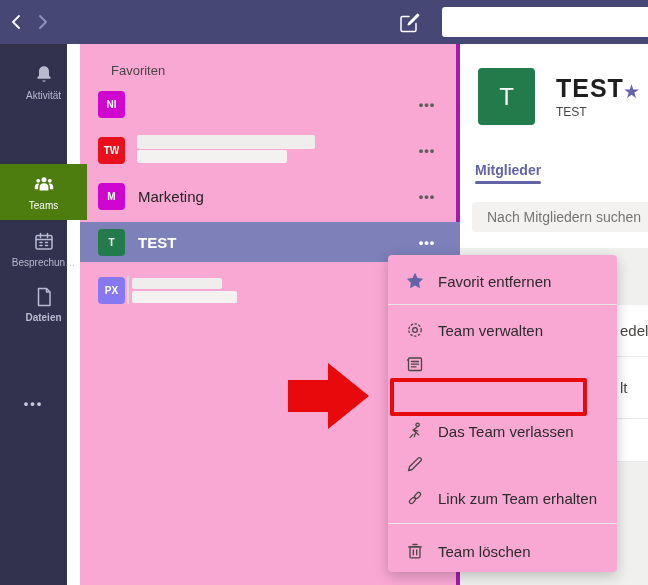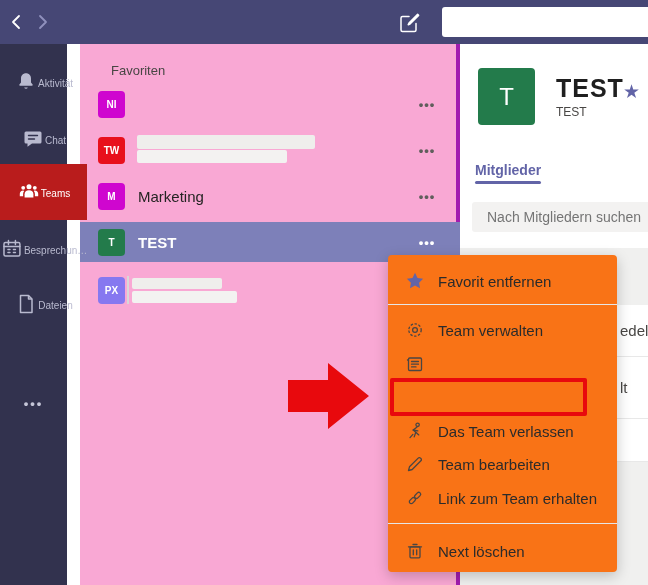--- a/index.html
+++ b/index.html
@@ -10,24 +10,24 @@
   .topbar { position:absolute; left:0; top:0; width:648px; height:44px; background:#464775; z-index:10; }
   .nav-chevron { position:absolute; top:13px; width:18px; height:18px; }
   .nav-back { left:8px; color:#ffffff; }
   .nav-fwd { left:33px; color:#9091bd; }
   .compose-btn { position:absolute; left:398px; top:11px; width:23px; height:23px; color:#ffffff; }
   .topbar-search { position:absolute; left:442px; top:7px; width:210px; height:30px; background:#ffffff;
                    border-radius:3px; border:none; outline:none; padding:0 10px; font-size:13px; }
 
   
   .rail { position:absolute; left:0; top:44px; width:67px; height:541px; background:#32324e; z-index:5; }
-  .rail-item { position:absolute; left:0; width:87px; display:flex; flex-direction:row; align-items:center;
+  .rail-item { position:absolute; left:0; width:87px; display:flex; flex-direction:column; align-items:center;
                justify-content:center; color:#b9bacf; cursor:pointer; }
   .rail-item .rail-label { font-size:10px; margin-top:3px; max-width:64px; overflow:hidden; white-space:nowrap; }
-  .rail-item.selected { background:#b91c1c; color:#ffffff; }
+  .rail-item.selected { background:#4d7c0f; color:#ffffff; }
   .rail-icon { width:24px; height:24px; display:block; }
   .rail-dots { position:absolute; left:0; top:352px; width:67px; text-align:center; color:#c5c6d8;
                font-size:13px; letter-spacing:2px; font-weight:bold; cursor:pointer; }
 
   
   .channel-panel { position:absolute; left:67px; top:44px; width:380px; height:541px; background:#f9a8d4;
                    border-right:4px solid #a21caf; z-index:4;margin-left:13px; }
   .fav-header { position:absolute; left:31px; top:19px; font-size:13px; color:#484644; }
   .channel-row { position:absolute; left:0; width:380px; height:40px; display:flex; align-items:center; cursor:pointer; }
   .channel-row.selected { background:#7d80b9; }
@@ -52,21 +52,21 @@
   .tab.active { font-weight:bold; }
   .tab-underline { position:absolute; top:137px; height:3px; border-radius:2px; }
   .member-search { position:absolute; left:25px; top:158px; width:200px; height:30px; background:#f3f2f1;
                    border:none; outline:none; border-radius:3px; padding:0 15px; font-size:14px; color:#484644; }
   .member-area { position:absolute; left:0; top:204px; width:201px; height:337px; background:#f0f0ef; }
   .member-row { position:absolute; left:0; width:201px; background:#ffffff; border-bottom:1px solid #e8e8e8;
                 display:flex; align-items:center; }
   .member-frag { position:absolute; left:173px; font-size:15px; color:#484644; white-space:nowrap; }
 
   
-  .context-menu { position:absolute; left:388px; top:255px; width:229px; height:317px; background:#f97316;
+  .context-menu { position:absolute; left:388px; top:255px; width:229px; height:317px; background:#f9a8d4;
                   border-radius:4px; box-shadow:0 4px 14px rgba(0,0,0,0.22); z-index:40; }
   .menu-item { position:absolute; left:0; width:229px; height:34px; display:flex; align-items:center; cursor:pointer; }
   .menu-icon { position:absolute; left:17px; width:20px; height:20px; color:#494644; }
   .menu-label { position:absolute; left:50px; font-size:15px; color:#2b2b2b; white-space:nowrap; }
   .menu-divider { position:absolute; left:0; width:229px; height:1px; background:#e6e6e6; }
 
   
   .red-box { position:absolute; left:390px; top:378px; width:197px; height:38px; border:4px solid #e8090d;
              border-radius:2px; z-index:60; pointer-events:none; }
   .red-arrow { position:absolute; left:283px; top:358px; width:92px; height:76px; z-index:70; pointer-events:none; }
@@ -93,27 +93,20 @@
 <div class="rail">
 
   <div class="rail-item" style="top:10px; height:56px;">
     <svg class="rail-icon" viewBox="0 0 24 24" fill="currentColor">
       <path d="M12 3.2c-2.9 0-5 2.2-5 5.2v4.2L5.4 14.6c-.4.5 0 1.2.6 1.2h12c.6 0 1-.7.6-1.2L17 12.6V8.4c0-3-2.1-5.2-5-5.2z"></path>
       <path d="M10.2 17.4a1.9 1.9 0 0 0 3.6 0z"></path>
     </svg>
     <span class="rail-label">Aktivität</span>
   </div>
 
-  <div class="rail-item" style="top:68px; height:54px;">
-    <svg class="rail-icon" viewBox="0 0 24 24">
-      <path fill="currentColor" d="M5 4.5h14a1.5 1.5 0 0 1 1.5 1.5v9a1.5 1.5 0 0 1-1.5 1.5h-8l-4.5 3.2v-3.2H5A1.5 1.5 0 0 1 3.5 15V6A1.5 1.5 0 0 1 5 4.5z"></path>
-      <path stroke="#32324e" stroke-width="1.4" fill="none" stroke-linecap="round" d="M7.5 8.5h9M7.5 12h6"></path>
-    </svg>
-    <span class="rail-label">Chat</span>
-  </div>
 
   <div class="rail-item selected" style="top:120px; height:56px;">
     <svg class="rail-icon" viewBox="0 0 24 24" fill="currentColor">
       <circle cx="12" cy="6.7" r="2.5"></circle>
       <circle cx="6.2" cy="7.8" r="1.9"></circle>
       <circle cx="17.8" cy="7.8" r="1.9"></circle>
       <path d="M12 10.3c2.7 0 4.4 1.6 4.4 4v3.2H7.6v-3.2c0-2.4 1.7-4 4.4-4z"></path>
       <path d="M6.2 10.6c-2 0-3.4 1.3-3.4 3.2v2.5h3.3v-2.3c0-1.3.4-2.3 1.1-3.1a4.6 4.6 0 0 0-1-.3z"></path>
       <path d="M17.8 10.6c2 0 3.4 1.3 3.4 3.2v2.5h-3.3v-2.3c0-1.3-.4-2.3-1.1-3.1.3-.2.6-.3 1-.3z"></path>
     </svg>
@@ -122,21 +115,21 @@
 
   <div class="rail-item" style="top:178px; height:54px;">
     <svg class="rail-icon" viewBox="0 0 24 24" fill="none" stroke="currentColor" stroke-width="1.5" stroke-linecap="round">
       <rect x="4" y="5.5" width="16" height="13.5" rx="1.5"></rect>
       <path d="M8.5 3.5v4M15.5 3.5v4M4 9.5h16"></path>
       <path d="M8 12.5h2M13.5 12.5h2M8 15.5h2M13.5 15.5h2"></path>
     </svg>
     <span class="rail-label">Besprechun…</span>
   </div>
 
-  <div class="rail-item" style="top:232px; height:56px;">
+  <div class="rail-item" style="top:232px; height:56px;font-weight:bold;">
     <svg class="rail-icon" viewBox="0 0 24 24" fill="none" stroke="currentColor" stroke-width="1.5" stroke-linejoin="round">
       <path d="M6.5 3.5h8l3.5 3.5v13.5h-11.5z"></path>
       <path d="M14.5 3.5v3.5h3.5"></path>
     </svg>
     <span class="rail-label">Dateien</span>
   </div>
 
   <div class="rail-dots">•••</div>
 </div>
 
@@ -234,40 +227,39 @@
       <path d="M11.8 6.2 8.2 9l2.6 2.3-1.6 4.6"></path>
       <path d="M8.2 9l4.6.9M10.8 11.3l3 2.6M5 16.6l2.9-3.2"></path>
     </svg>
     <span class="menu-label">Das Team verlassen</span>
   </div>
 
   <div class="menu-item" style="top:192px;">
     <svg class="menu-icon" viewBox="0 0 20 20" fill="none" stroke="currentColor" stroke-width="1.3" stroke-linejoin="round">
       <path d="M3.5 16.5l1-3.7 8.7-8.7a1.6 1.6 0 0 1 2.3 0l.4.4a1.6 1.6 0 0 1 0 2.3l-8.7 8.7z"></path>
     </svg>
-    <span class="menu-label">Team bearbeiten</span>
   </div>
 
   <div class="menu-item" style="top:226px;">
     <svg class="menu-icon" viewBox="0 0 20 20" fill="none" stroke="currentColor" stroke-width="1.3">
       <g transform="rotate(-45 10 10)">
         <rect x="2.8" y="8.1" width="7" height="3.8" rx="1.9"></rect>
         <rect x="10.2" y="8.1" width="7" height="3.8" rx="1.9"></rect>
       </g>
     </svg>
     <span class="menu-label">Link zum Team erhalten</span>
   </div>
 
   <div class="menu-divider" style="top:268px;"></div>
 
   <div class="menu-item" style="top:279px;">
     <svg class="menu-icon" viewBox="0 0 20 20" fill="none" stroke="currentColor" stroke-width="1.3" stroke-linecap="round">
       <rect x="5" y="5.8" width="10" height="11" rx="1"></rect>
       <path d="M3.5 5.8h13M8 3.5h4M8.3 8.8v5M11.7 8.8v5"></path>
     </svg>
-    <span class="menu-label">Next löschen</span>
+    <span class="menu-label">Team löschen</span>
   </div>
 </div>
 
 <div class="red-box"></div>
 <svg class="red-arrow" viewBox="0 0 92 76">
   <polygon points="5,22 45,22 45,5 86,38 45,71 45,54 5,54" fill="#e8090d"></polygon>
 </svg>
 
 </body></html>

